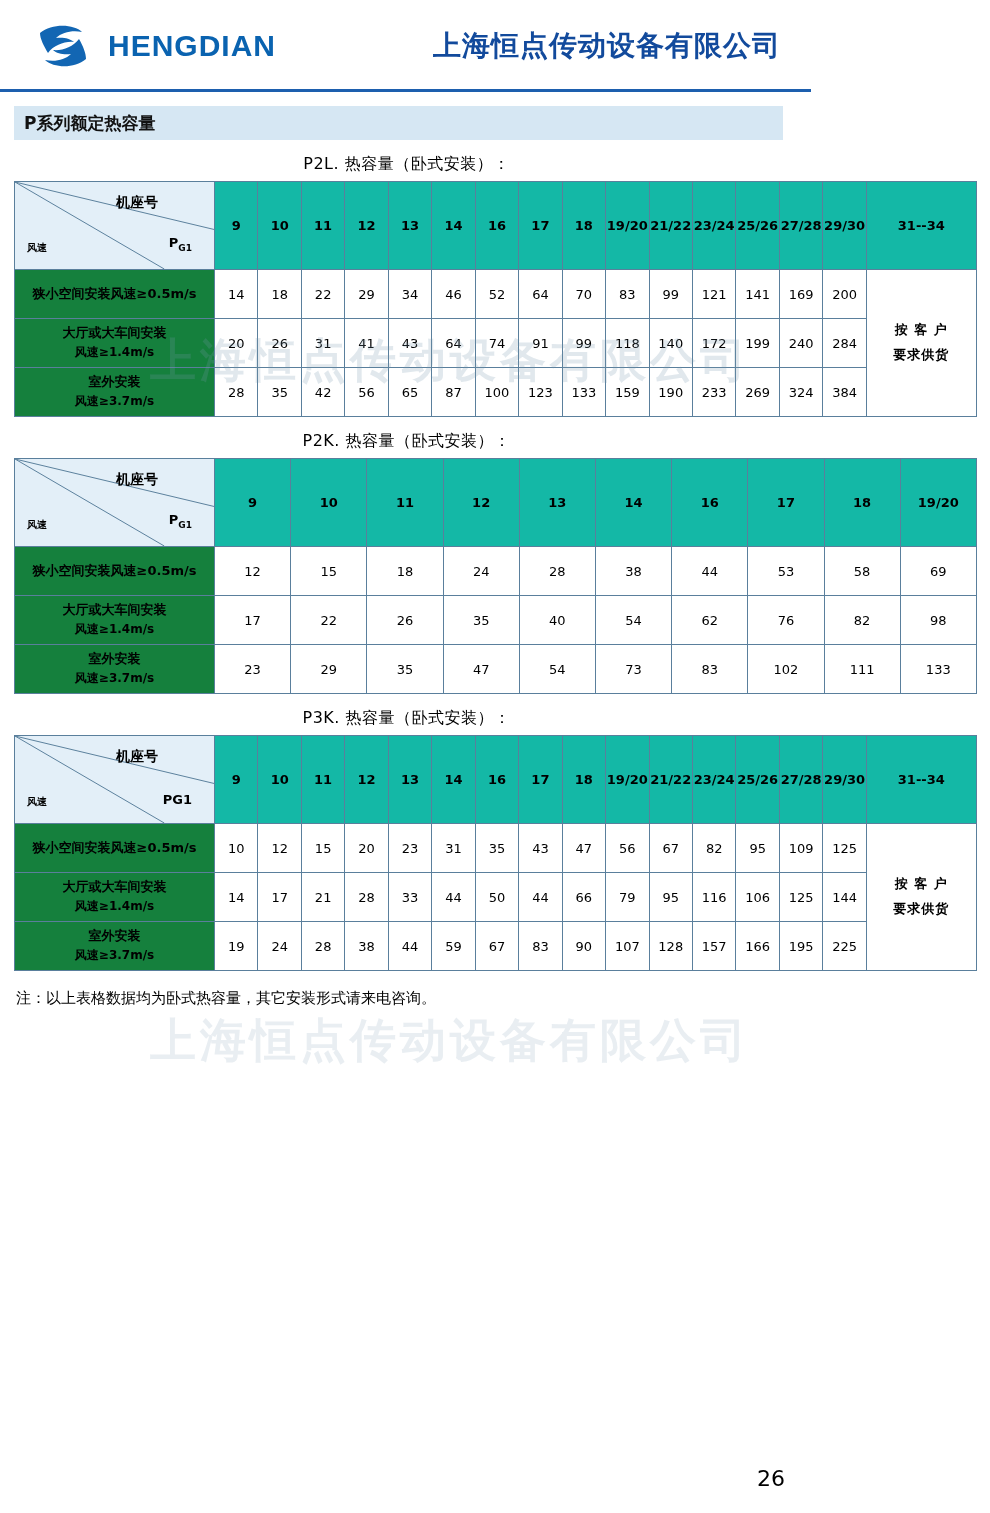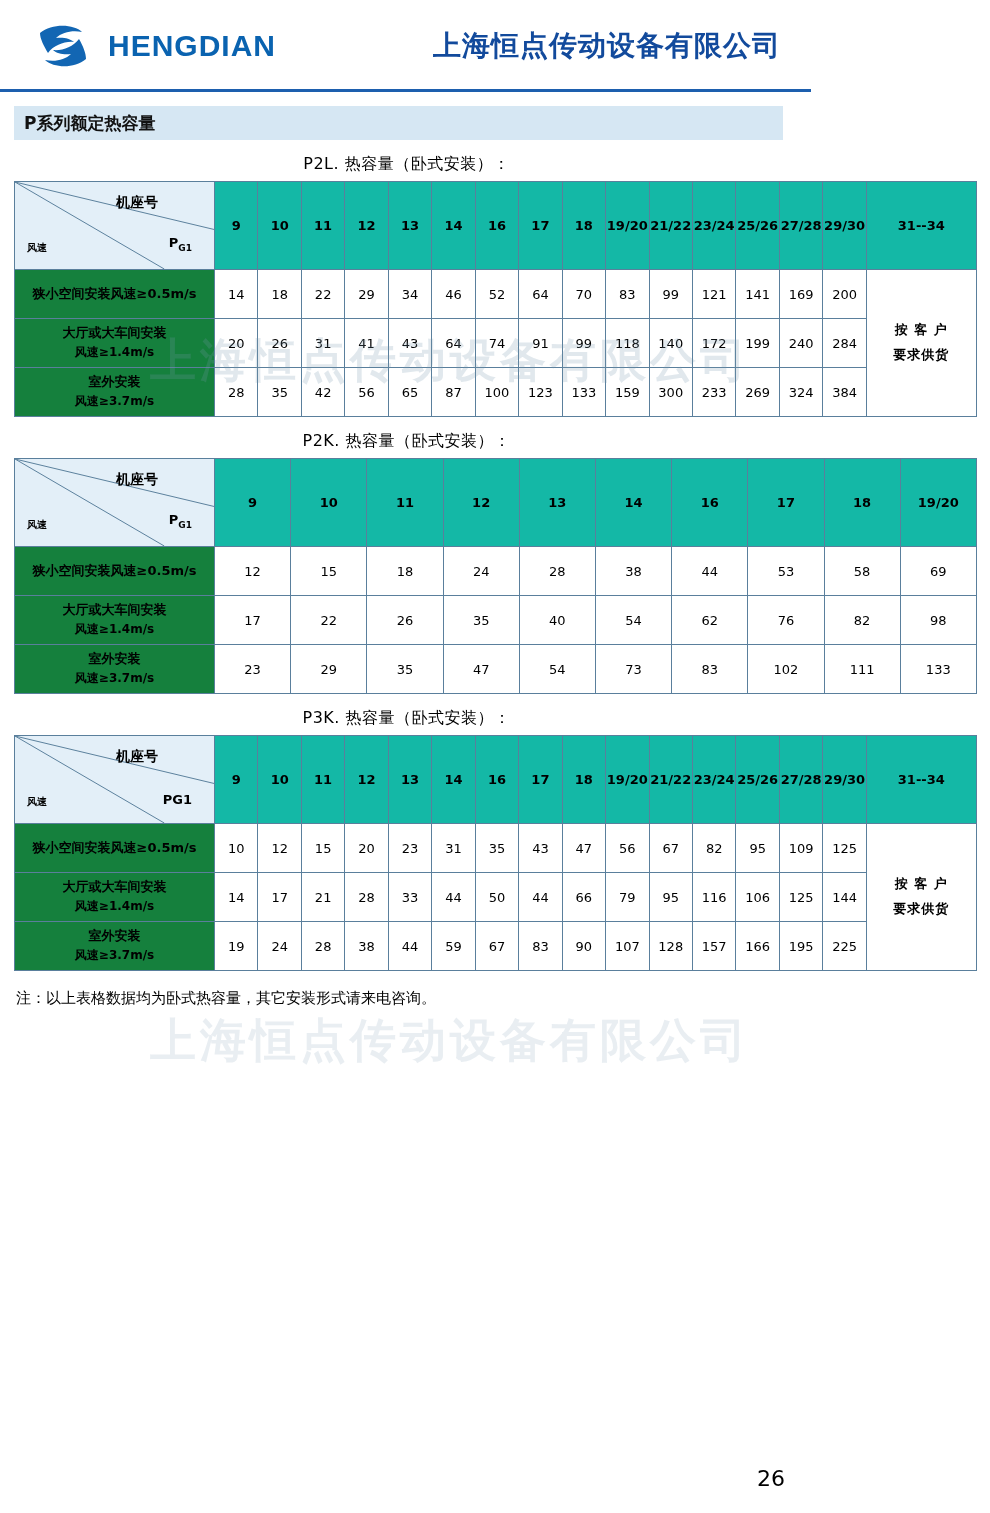--- a/index.html
+++ b/index.html
@@ -345,21 +345,21 @@
               <td class="val">28</td>
               <td class="val">35</td>
               <td class="val">42</td>
               <td class="val">56</td>
               <td class="val">65</td>
               <td class="val">87</td>
               <td class="val">100</td>
               <td class="val">123</td>
               <td class="val">133</td>
               <td class="val">159</td>
-              <td class="val">300</td>
+              <td class="val">190</td>
               <td class="val">233</td>
               <td class="val">269</td>
               <td class="val">324</td>
               <td class="val">384</td>
             </tr>
           </tbody>
         </table>
       </div>
       <div class="block">
         <div class="block-title">P2K. 热容量（卧式安装）：</div>

